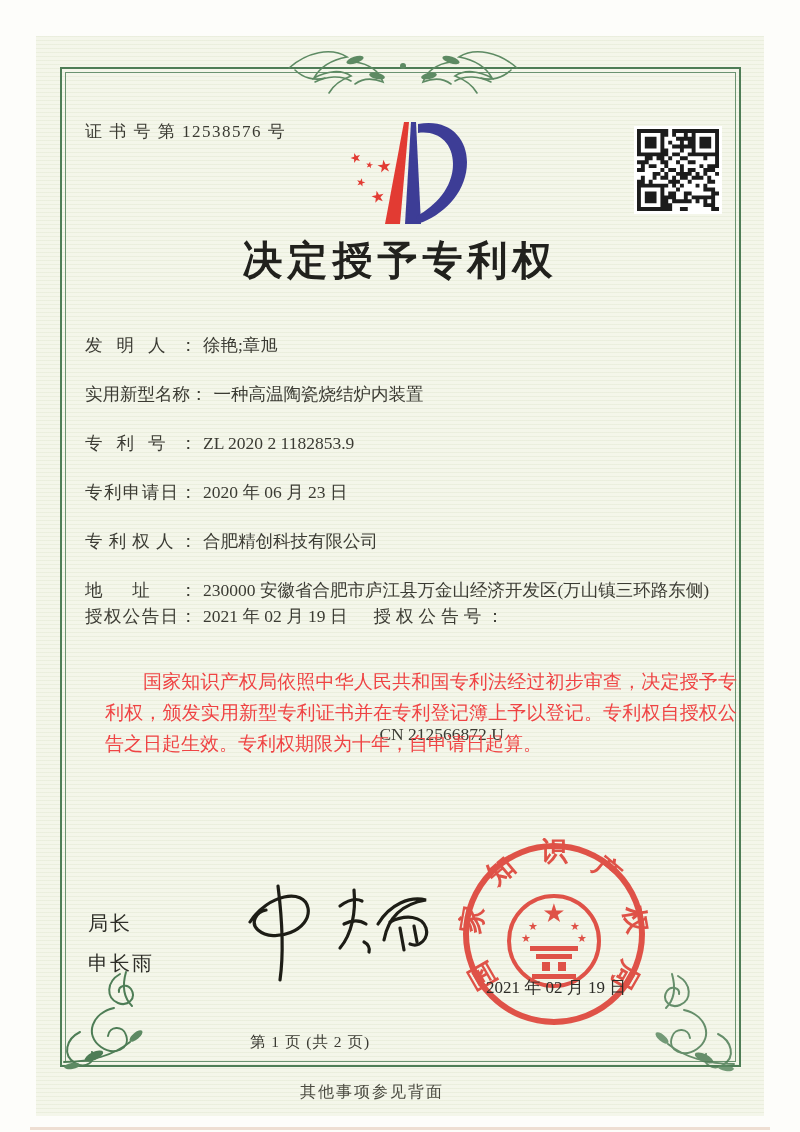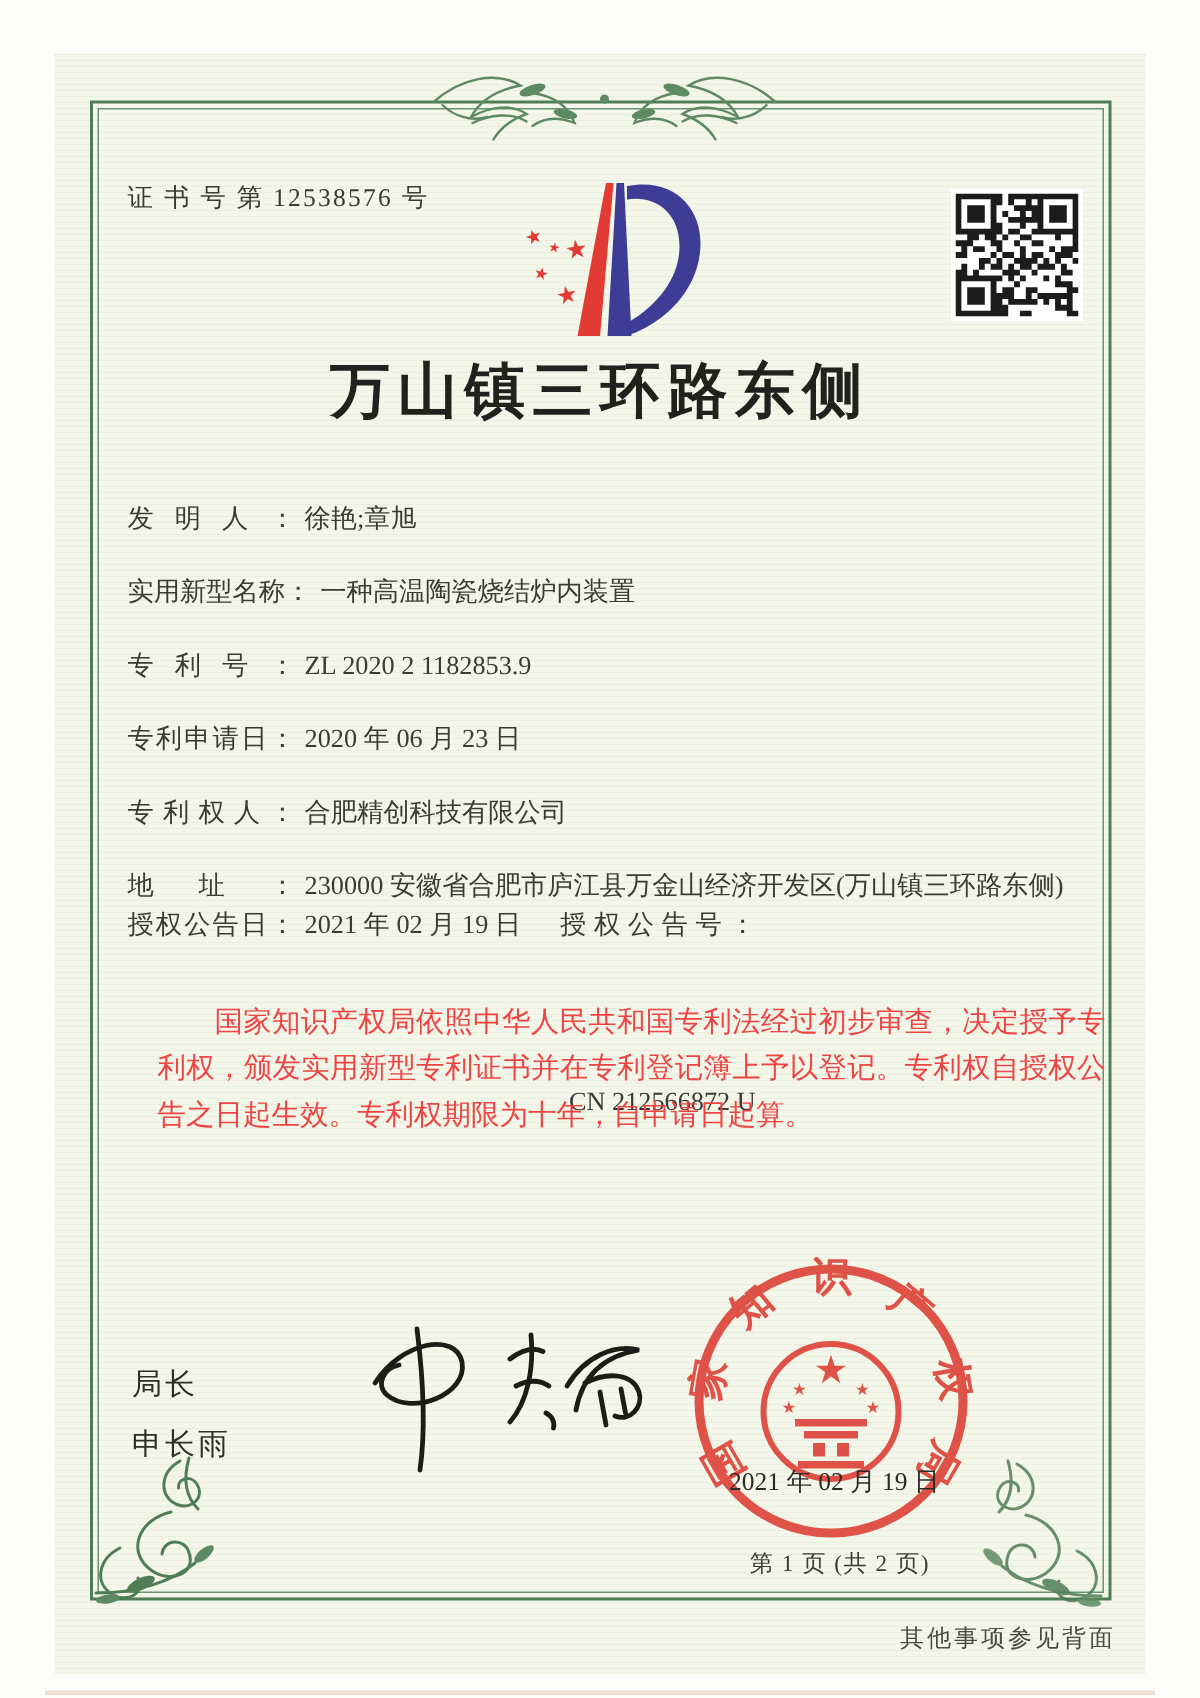--- a/index.html
+++ b/index.html
@@ -41,22 +41,22 @@
   .pair2{margin-left:26px;display:flex;flex-direction:column;}
   .pair2 .f-label{flex:0 0 118px;}
   
   .paras{position:absolute;left:85px;top:666px;width:632px;color:#ef4444;font-size:19px;line-height:31px;text-align:justify;margin-left:20px;}
   .paras p{margin:0;text-indent:2em;}
   
   .director{position:absolute;left:88px;top:903px;font-size:20px;color:#2e2e28;line-height:40px;letter-spacing:2px;}
   .signature{position:absolute;left:222px;top:878px;width:210px;height:110px;}
   .seal{position:absolute;left:458px;top:838px;width:192px;height:192px;}
   .seal-date{position:absolute;left:486px;top:976px;width:160px;font-size:17px;color:#2b2b26;white-space:nowrap;}
-  .page-num{position:absolute;left:0;top:1032px;width:620px;text-align:right;font-size:15.5px;color:#3a3a32;letter-spacing:1px;}
-  .back-note{position:absolute;left:0;top:1082px;width:744px;text-align:right;font-size:16px;color:#4a4a40;letter-spacing:2px;}
+  .page-num{position:absolute;left:0;top:1032px;width:620px;text-align:center;font-size:15.5px;color:#3a3a32;letter-spacing:1px;}
+  .back-note{position:absolute;left:0;top:1082px;width:744px;text-align:center;font-size:16px;color:#4a4a40;letter-spacing:2px;}
   svg{display:block;}
 </style>
 </head>
 <body>
 
 <div class="page">
 
   <div class="guilloche"></div>
 
   <svg width="0" height="0" style="position:absolute">
@@ -114,21 +114,21 @@
       <text x="42" y="54" font-size="17" transform="rotate(-8 42 54)">★</text>
       <text x="17" y="68" font-size="11" transform="rotate(14 17 68)">★</text>
       <text x="36" y="84" font-size="16" transform="rotate(-12 36 84)">★</text>
     </g>
   </svg>
 
   <svg class="qr" viewBox="0 0 84 84">
     <path id="qrpath" fill="#1c1c1c" d="M0,0h4v4h-4zM4,0h4v4h-4zM8,0h4v4h-4zM12,0h4v4h-4zM16,0h4v4h-4zM20,0h4v4h-4zM24,0h4v4h-4zM28,0h4v4h-4zM36,0h4v4h-4zM40,0h4v4h-4zM44,0h4v4h-4zM48,0h4v4h-4zM52,0h4v4h-4zM56,0h4v4h-4zM60,0h4v4h-4zM64,0h4v4h-4zM68,0h4v4h-4zM72,0h4v4h-4zM76,0h4v4h-4zM80,0h4v4h-4zM0,4h4v4h-4zM24,4h4v4h-4zM28,4h4v4h-4zM36,4h4v4h-4zM48,4h4v4h-4zM56,4h4v4h-4zM80,4h4v4h-4zM0,8h4v4h-4zM8,8h4v4h-4zM12,8h4v4h-4zM16,8h4v4h-4zM24,8h4v4h-4zM40,8h4v4h-4zM44,8h4v4h-4zM48,8h4v4h-4zM52,8h4v4h-4zM56,8h4v4h-4zM64,8h4v4h-4zM68,8h4v4h-4zM72,8h4v4h-4zM80,8h4v4h-4zM0,12h4v4h-4zM8,12h4v4h-4zM12,12h4v4h-4zM16,12h4v4h-4zM24,12h4v4h-4zM32,12h4v4h-4zM44,12h4v4h-4zM52,12h4v4h-4zM56,12h4v4h-4zM64,12h4v4h-4zM68,12h4v4h-4zM72,12h4v4h-4zM80,12h4v4h-4zM0,16h4v4h-4zM8,16h4v4h-4zM12,16h4v4h-4zM16,16h4v4h-4zM24,16h4v4h-4zM36,16h4v4h-4zM40,16h4v4h-4zM44,16h4v4h-4zM48,16h4v4h-4zM52,16h4v4h-4zM56,16h4v4h-4zM64,16h4v4h-4zM68,16h4v4h-4zM72,16h4v4h-4zM80,16h4v4h-4zM0,20h4v4h-4zM24,20h4v4h-4zM28,20h4v4h-4zM44,20h4v4h-4zM56,20h4v4h-4zM80,20h4v4h-4zM0,24h4v4h-4zM4,24h4v4h-4zM8,24h4v4h-4zM12,24h4v4h-4zM16,24h4v4h-4zM20,24h4v4h-4zM24,24h4v4h-4zM28,24h4v4h-4zM36,24h4v4h-4zM40,24h4v4h-4zM52,24h4v4h-4zM56,24h4v4h-4zM60,24h4v4h-4zM64,24h4v4h-4zM68,24h4v4h-4zM72,24h4v4h-4zM76,24h4v4h-4zM80,24h4v4h-4zM8,28h4v4h-4zM12,28h4v4h-4zM20,28h4v4h-4zM24,28h4v4h-4zM32,28h4v4h-4zM44,28h4v4h-4zM48,28h4v4h-4zM68,28h4v4h-4zM80,28h4v4h-4zM0,32h4v4h-4zM4,32h4v4h-4zM8,32h4v4h-4zM24,32h4v4h-4zM28,32h4v4h-4zM40,32h4v4h-4zM52,32h4v4h-4zM56,32h4v4h-4zM80,32h4v4h-4zM4,36h4v4h-4zM12,36h4v4h-4zM16,36h4v4h-4zM28,36h4v4h-4zM44,36h4v4h-4zM64,36h4v4h-4zM72,36h4v4h-4zM76,36h4v4h-4zM80,36h4v4h-4zM0,40h4v4h-4zM4,40h4v4h-4zM24,40h4v4h-4zM32,40h4v4h-4zM36,40h4v4h-4zM44,40h4v4h-4zM52,40h4v4h-4zM56,40h4v4h-4zM68,40h4v4h-4zM72,40h4v4h-4zM76,40h4v4h-4zM16,44h4v4h-4zM20,44h4v4h-4zM28,44h4v4h-4zM40,44h4v4h-4zM44,44h4v4h-4zM48,44h4v4h-4zM52,44h4v4h-4zM60,44h4v4h-4zM68,44h4v4h-4zM80,44h4v4h-4zM4,48h4v4h-4zM16,48h4v4h-4zM24,48h4v4h-4zM28,48h4v4h-4zM36,48h4v4h-4zM44,48h4v4h-4zM48,48h4v4h-4zM56,48h4v4h-4zM60,48h4v4h-4zM64,48h4v4h-4zM72,48h4v4h-4zM0,52h4v4h-4zM4,52h4v4h-4zM12,52h4v4h-4zM32,52h4v4h-4zM36,52h4v4h-4zM40,52h4v4h-4zM52,52h4v4h-4zM72,52h4v4h-4zM76,52h4v4h-4zM0,56h4v4h-4zM4,56h4v4h-4zM8,56h4v4h-4zM12,56h4v4h-4zM16,56h4v4h-4zM20,56h4v4h-4zM24,56h4v4h-4zM28,56h4v4h-4zM36,56h4v4h-4zM44,56h4v4h-4zM60,56h4v4h-4zM68,56h4v4h-4zM0,60h4v4h-4zM24,60h4v4h-4zM40,60h4v4h-4zM68,60h4v4h-4zM72,60h4v4h-4zM76,60h4v4h-4zM0,64h4v4h-4zM8,64h4v4h-4zM12,64h4v4h-4zM16,64h4v4h-4zM24,64h4v4h-4zM32,64h4v4h-4zM36,64h4v4h-4zM48,64h4v4h-4zM52,64h4v4h-4zM76,64h4v4h-4zM80,64h4v4h-4zM0,68h4v4h-4zM8,68h4v4h-4zM12,68h4v4h-4zM16,68h4v4h-4zM24,68h4v4h-4zM28,68h4v4h-4zM32,68h4v4h-4zM36,68h4v4h-4zM48,68h4v4h-4zM56,68h4v4h-4zM60,68h4v4h-4zM64,68h4v4h-4zM68,68h4v4h-4zM72,68h4v4h-4zM76,68h4v4h-4zM0,72h4v4h-4zM8,72h4v4h-4zM12,72h4v4h-4zM16,72h4v4h-4zM24,72h4v4h-4zM28,72h4v4h-4zM36,72h4v4h-4zM40,72h4v4h-4zM44,72h4v4h-4zM48,72h4v4h-4zM52,72h4v4h-4zM60,72h4v4h-4zM68,72h4v4h-4zM76,72h4v4h-4zM0,76h4v4h-4zM24,76h4v4h-4zM28,76h4v4h-4zM32,76h4v4h-4zM68,76h4v4h-4zM72,76h4v4h-4zM76,76h4v4h-4zM0,80h4v4h-4zM4,80h4v4h-4zM8,80h4v4h-4zM12,80h4v4h-4zM16,80h4v4h-4zM20,80h4v4h-4zM24,80h4v4h-4zM28,80h4v4h-4zM32,80h4v4h-4zM44,80h4v4h-4zM48,80h4v4h-4zM76,80h4v4h-4zM80,80h4v4h-4z"></path>
   </svg>
 
-  <div class="title">万山镇三环路东侧</div>
+  <div class="title">决定授予专利权</div>
 
   <div class="fields">
     <div class="field-row">
       <span class="f-label">发明人：</span>
       <span class="f-value">徐艳;章旭</span>
     </div>
     <div class="field-row">
       <span class="f-label">实用新型名称：</span>
       <span class="f-value">一种高温陶瓷烧结炉内装置</span>
     </div>

